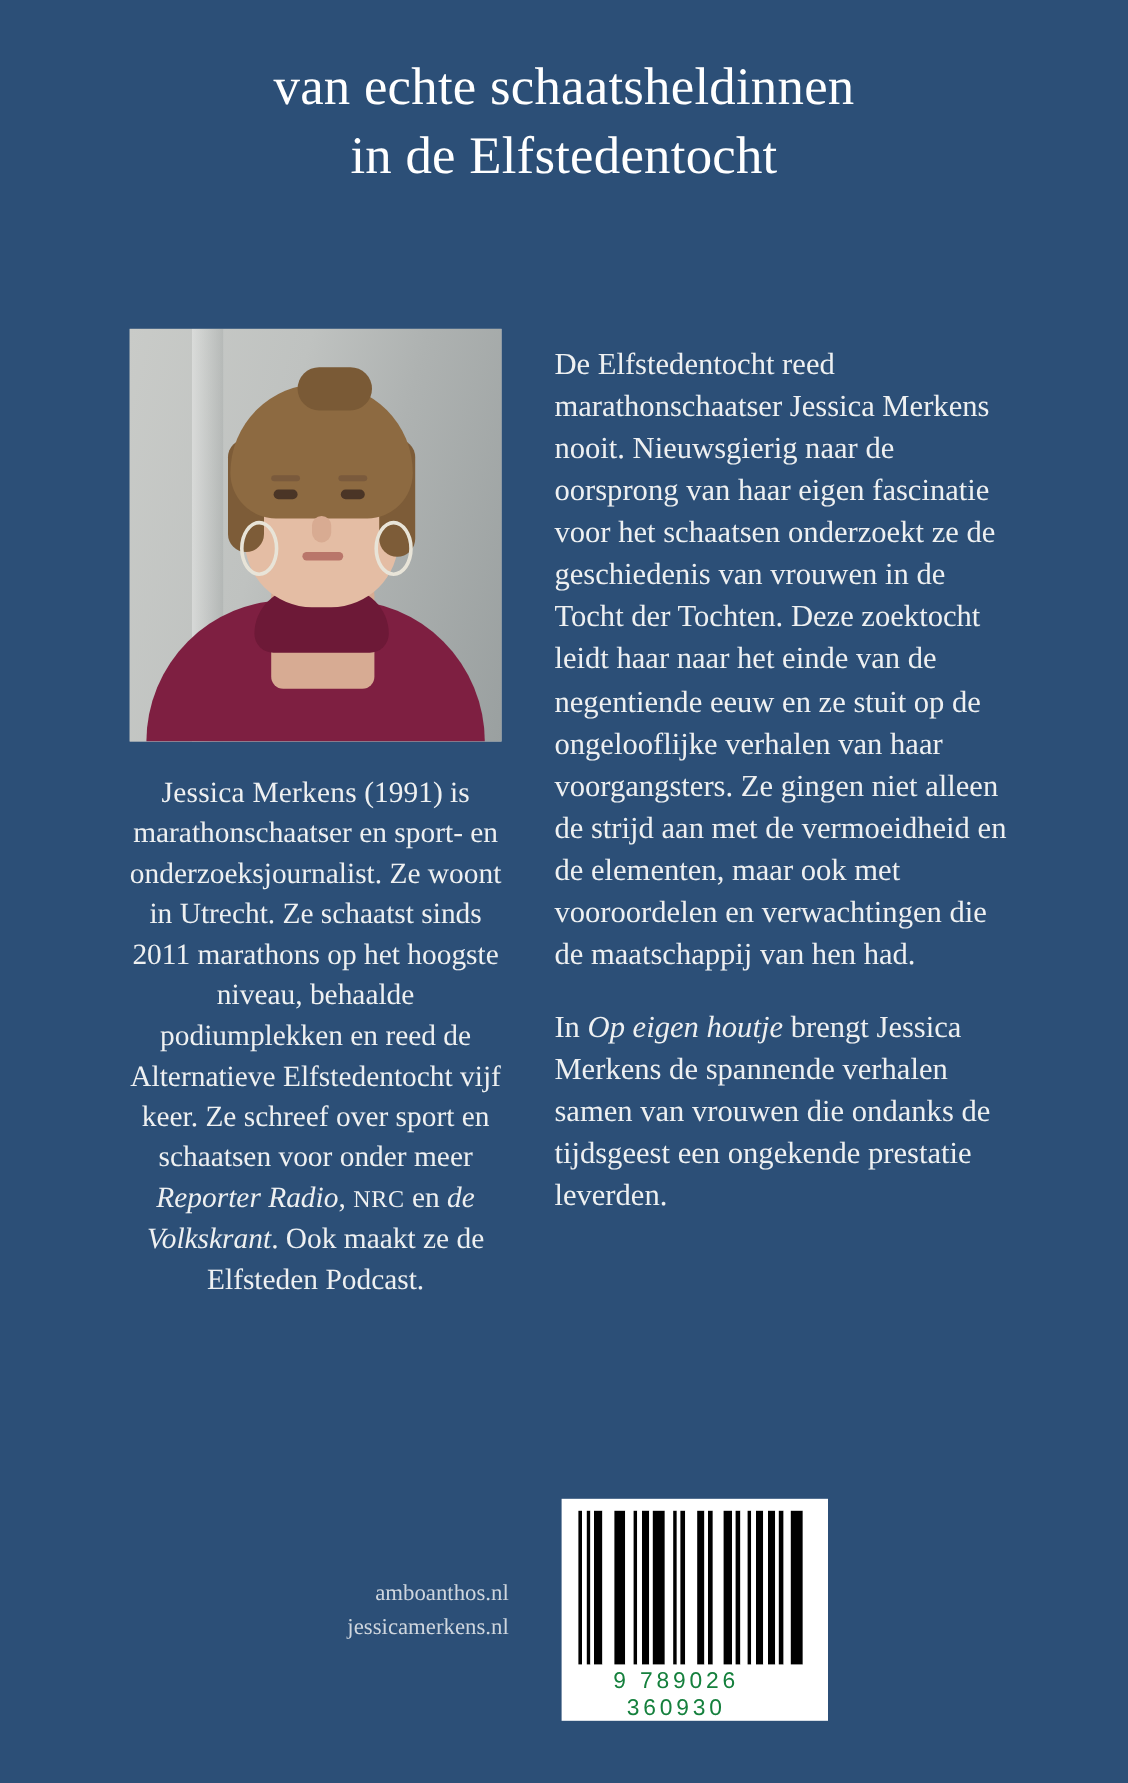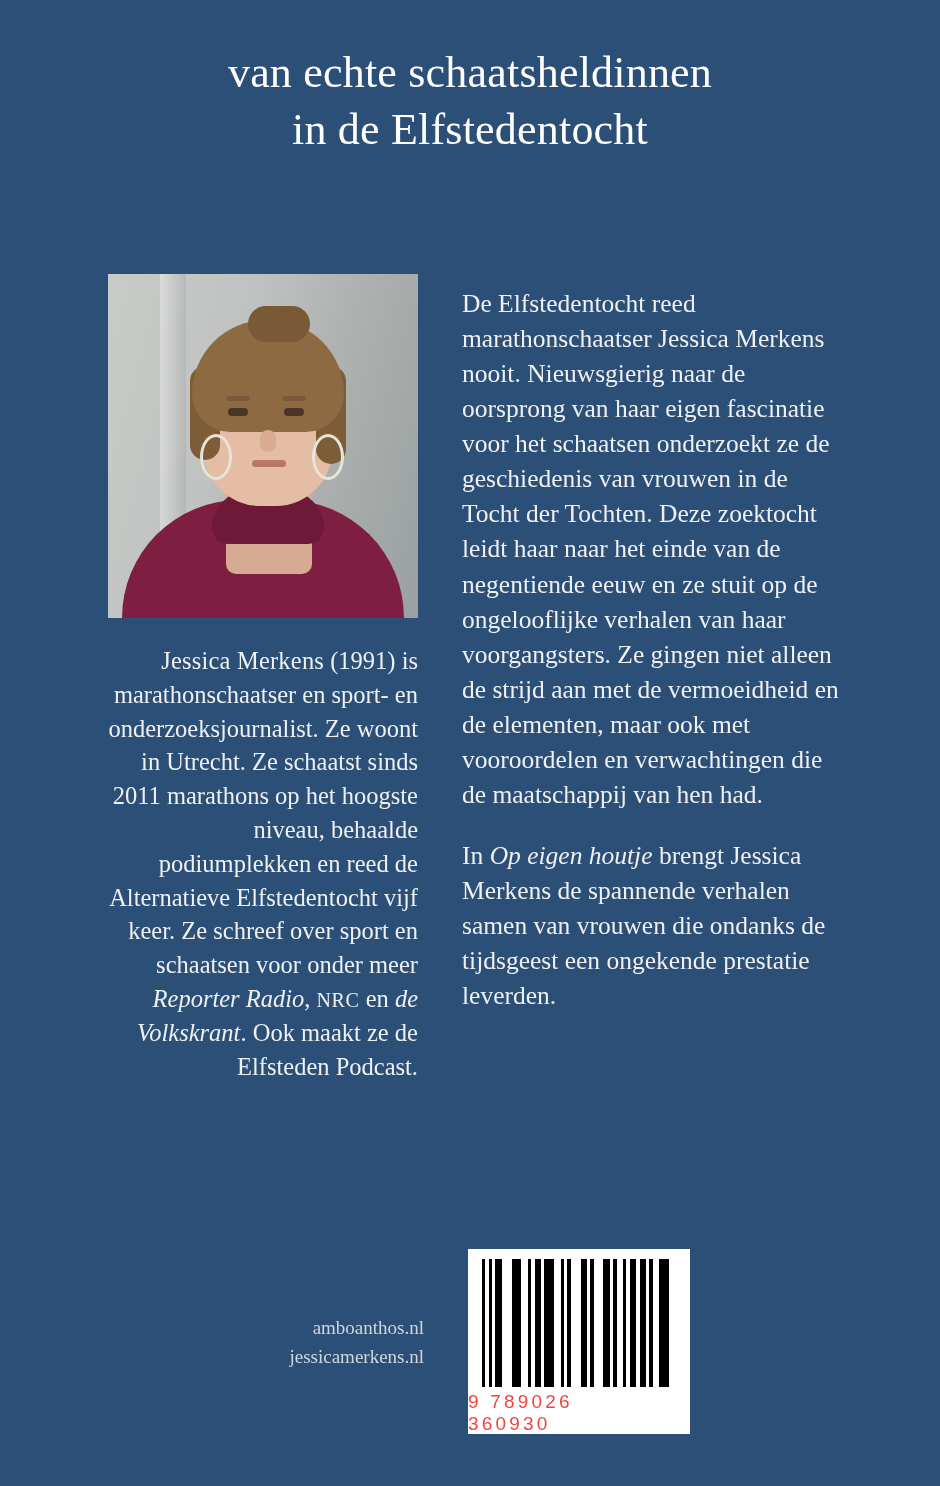--- a/index.html
+++ b/index.html
@@ -189,21 +189,21 @@
     border: 3px solid #e8e4d8;
     border-radius: 50%;
     background: transparent;
   }
   .author-photo .earring-l { left: 92px; }
   .author-photo .earring-r { left: 204px; }
 
   .bio {
     margin-top: 26px;
     width: 310px;
-    text-align: right;
+    text-align: center;
     font-size: 24.5px;
     line-height: 1.38;
     color: #eef0f1;
   }
   .bio .nm { letter-spacing: 0.2px; }
   .bio em { font-style: italic; }
   .bio .smallcaps {
     font-size: 20px;
     letter-spacing: 0.6px;
   }
@@ -258,25 +258,25 @@
   .barcode-inner i {
     display: block;
     background: #000;
     height: 100%;
   }
   .barcode-num {
     position: absolute;
     left: 0;
     top: 142px;
     width: 191px;
-    text-align: left;
+    text-align: center;
     font-family: "Liberation Sans", sans-serif;
     font-size: 19px;
     letter-spacing: 3.2px;
-    color: #ef4444;
+    color: #15803d;
   }
 </style>
 </head>
 <body>
 
 <div class="page">
 
   <div class="headline">
     <span class="hl-line">van echte schaatsheldinnen</span>
     <span class="hl-line">in de Elfstedentocht</span>

